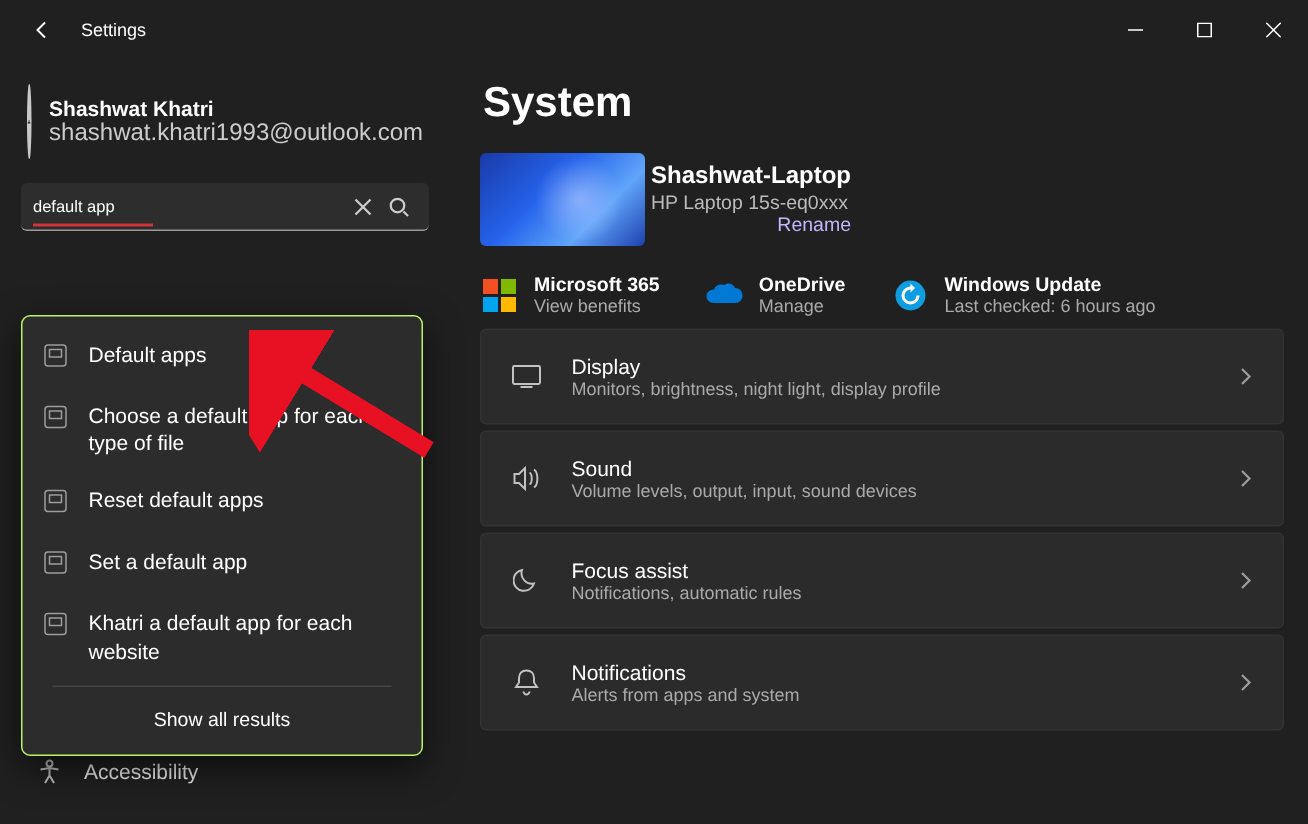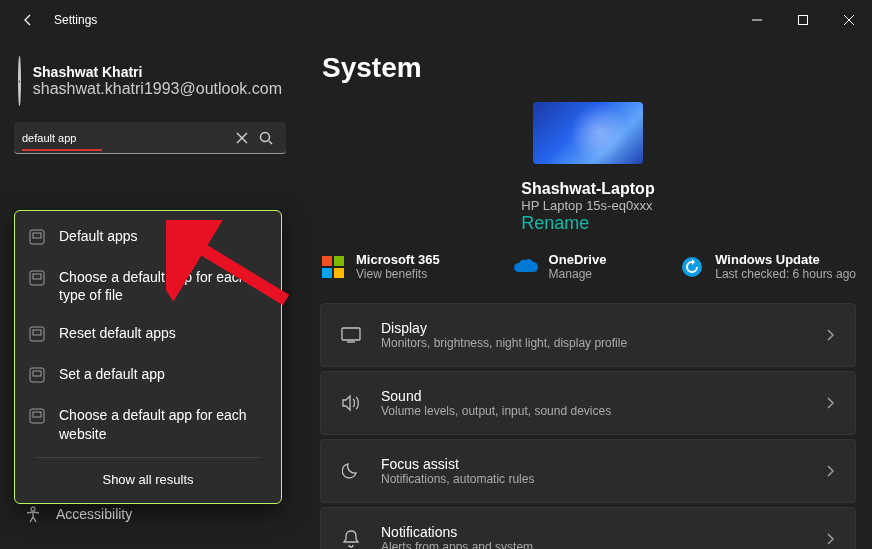--- a/index.html
+++ b/index.html
@@ -33,28 +33,28 @@
 .show-all { text-align:center; padding:10px; font-size:13px; cursor:pointer; }
 
 .nav { margin-top:306px; }
 .nav-item { display:flex; align-items:center; gap:14px; height:36px; padding:0 10px; border-radius:4px; font-size:14px; cursor:pointer; color:#eee; }
 .nav-icon { width:18px; display:flex; justify-content:center; opacity:.85; }
 
 
 .main { position:absolute; left:320px; top:40px; right:16px; bottom:0; overflow:hidden; }
 .page-title { font-size:28px; font-weight:600; margin:12px 0 18px 2px; }
 
-.dev-row { display:flex; align-items:center; gap:16px; margin-bottom:18px;flex-direction:column; }
+.dev-row { display:flex; align-items:center; gap:4px; margin-bottom:18px; }
 .dev-thumb { width:110px; height:62px; border-radius:4px; background:linear-gradient(135deg,#1a3aa8 0%,#2563eb 40%,#60a5fa 70%,#1e40af 100%); position:relative; overflow:hidden; }
 .dev-thumb::after{content:"";position:absolute;inset:0;background:radial-gradient(circle at 60% 50%, rgba(180,200,255,.6) 0%, transparent 40%);}
 .dev-name { font-size:16px; font-weight:600; }
 .dev-model { font-size:13px; color:#bbb; }
-.dev-rename { font-size:18px; color:#14b8a6; cursor:pointer; }
-
-.tiles { display:flex; gap:42px; margin-bottom:22px;justify-content:space-between; }
+.dev-rename { font-size:13px; color:#c4b5fd; cursor:pointer;text-align:right; }
+
+.tiles { display:flex; gap:30px; margin-bottom:8px; }
 .tile { display:flex; align-items:center; gap:10px; cursor:pointer; }
 .tile-icon { width:26px; height:26px; display:flex; align-items:center; justify-content:center; }
 .tile-title { font-size:13px; font-weight:600; }
 .tile-sub { font-size:12px; color:#aaa; cursor:pointer; }
 
 .cards { display:flex; flex-direction:column; gap:4px; }
 .card { background:#2b2b2b; border-radius:4px; height:64px; display:flex; align-items:center; padding:0 18px; cursor:pointer; border:1px solid #333; }
 .card-icon { width:24px; margin-right:18px; opacity:.85; display:flex; justify-content:center; }
 .card-title { font-size:14px; font-weight:500; }
 .card-sub { font-size:12px; color:#aaa; }
@@ -153,21 +153,21 @@
             <rect x="1" y="1" width="14" height="14" rx="2"></rect>
             <rect x="4" y="4" width="8" height="5"></rect>
           </svg></div>
       <span class="txt">Set a default app</span>
     </div>
     <div class="suggest-item">
       <div class="suggest-icon"><svg width="16" height="16" fill="none" stroke="#ccc">
             <rect x="1" y="1" width="14" height="14" rx="2"></rect>
             <rect x="4" y="4" width="8" height="5"></rect>
           </svg></div>
-      <span class="txt">Choose a default app for each website</span>
+      <span class="txt">Khatri a default app for each website</span>
     </div>
     <div class="suggest-divider"></div>
     <div class="show-all">Show all results</div>
   </div>
 
   <div class="nav">
     <div class="nav-item">
       <span class="nav-icon">
           <svg width="18" height="18" fill="none" stroke="#ddd" stroke-width="1.3">
             <rect x="1" y="5" width="16" height="8" rx="4"></rect>

